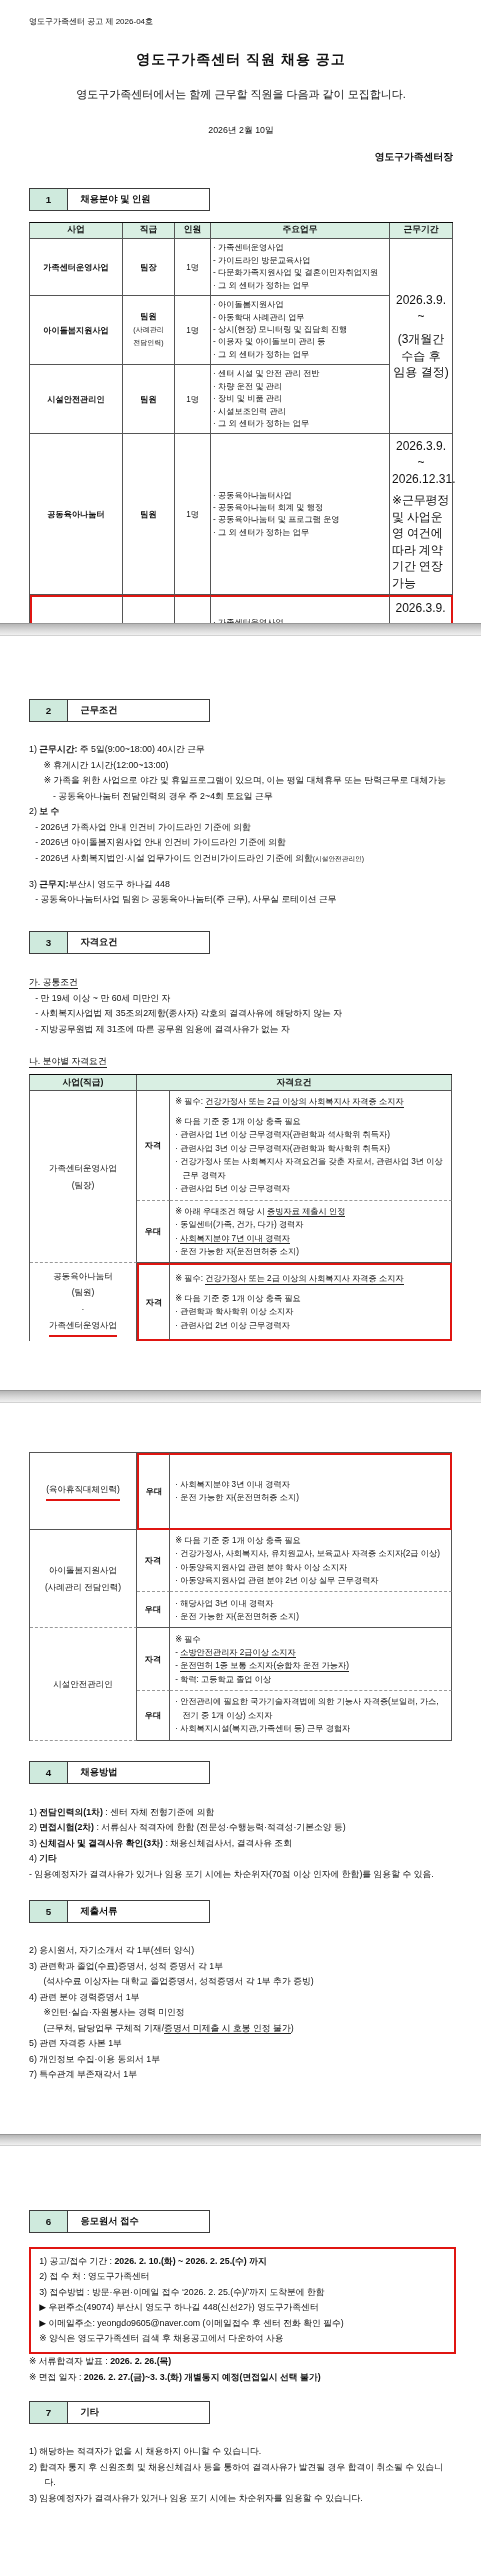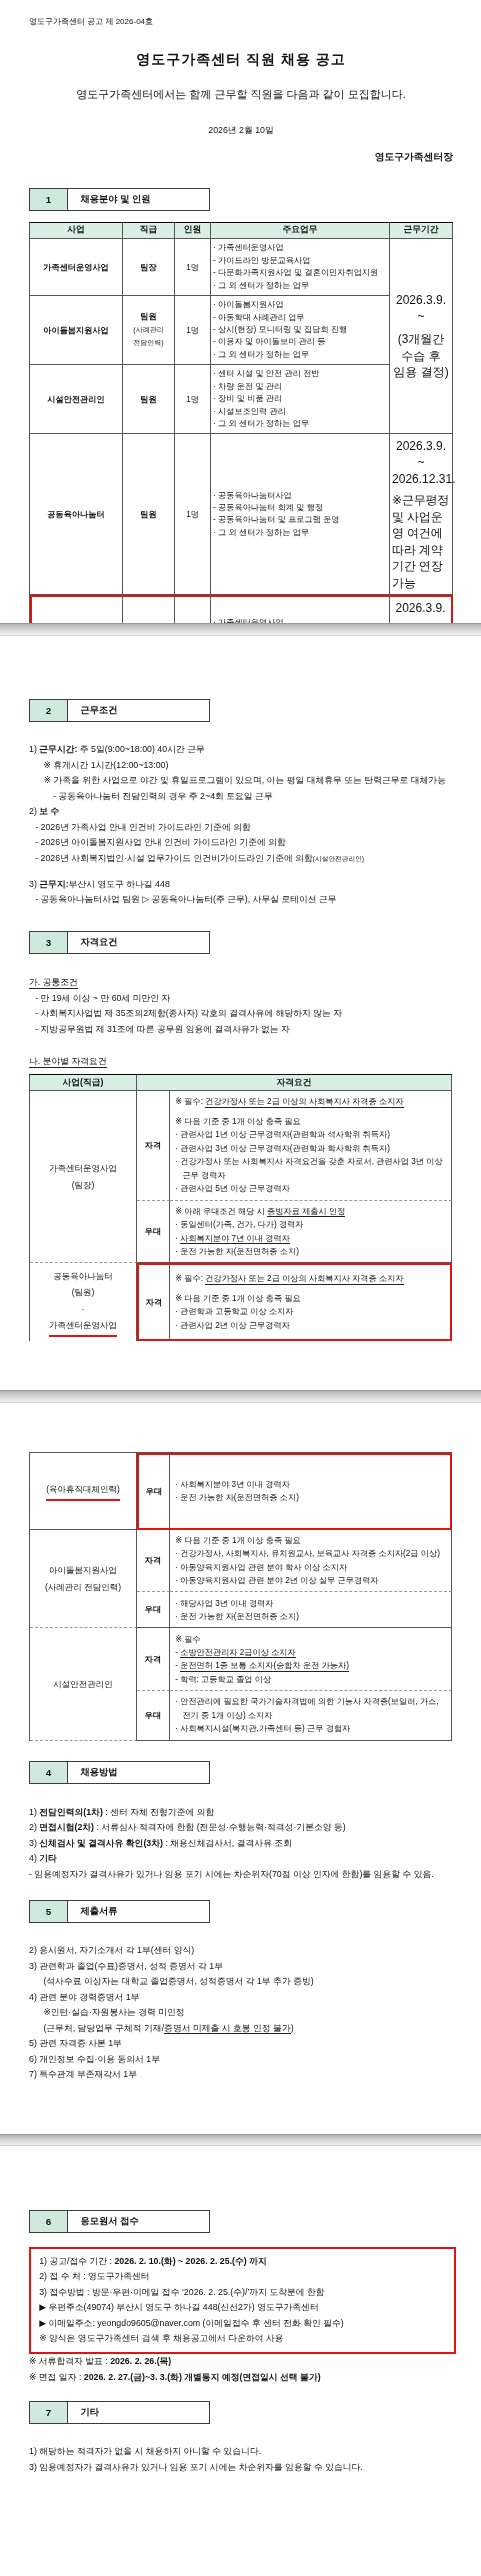--- a/index.html
+++ b/index.html
@@ -281,21 +281,21 @@
                 <div class="ln bold"><span>공동육아나눔터</span></div>
                 <div class="ln bold"><span>(팀원)</span></div>
                 <div class="ln bold"><span>·</span></div>
                 <div class="ln bold"><span class="redul">가족센터운영사업</span></div>
               </td>
           <td class="q-sub redL">자격</td>
           <td class="q-body redR">
                 <div class="ln bold"><span>※ 필수: </span><span class="ul">건강가정사 또는 2급 이상의 사회복지사 자격증 소지자</span></div>
                 <div class="ln gap">&nbsp;</div>
                 <div class="ln bold"><span>※ 다음 기준 중 1개 이상 충족 필요</span></div>
-                <div class="ln"><span>· 관련학과 고등학교 이상 소지자</span></div>
+                <div class="ln"><span>· 관련학과 학사학위 이상 소지자</span></div>
                 <div class="ln"><span>· 관련사업 2년 이상 근무경력자</span></div>
               </td>
         </tr>
       </tbody>
         </table>
     </div>
   </section>
 
   <div class="pagebar"></div>
 
@@ -408,19 +408,20 @@
           <div class="ln"><span>※ 서류합격자 발표 : </span><span class="b">2026. 2. 26.(목)</span></div>
           <div class="ln"><span>※ 면접 일자 : </span><span class="b">2026. 2. 27.(금)~3. 3.(화) 개별통지 예정(면접일시 선택 불가)</span></div>
         </div>
 
       <div class="secbox" style="margin-top:15.5px;">
         <div class="secno">7</div>
         <div class="sectitle">기타</div>
       </div>
       <div class="sec-lines">
           <div class="ln hang"><span>1) 해당하는 적격자가 없을 시 채용하지 아니할 수 있습니다.</span></div>
+          <div class="ln hang"><span>2) 합격자 통지 후 신원조회 및 채용신체검사 등을 통하여 결격사유가 발견될 경우 합격이 취소될 수 있습니다.</span></div>
           <div class="ln hang"><span>3) 임용예정자가 결격사유가 있거나 임용 포기 시에는 차순위자를 임용할 수 있습니다.</span></div>
         </div>
     </div>
   </section>
 
 </div>
 
 
 </body></html>

